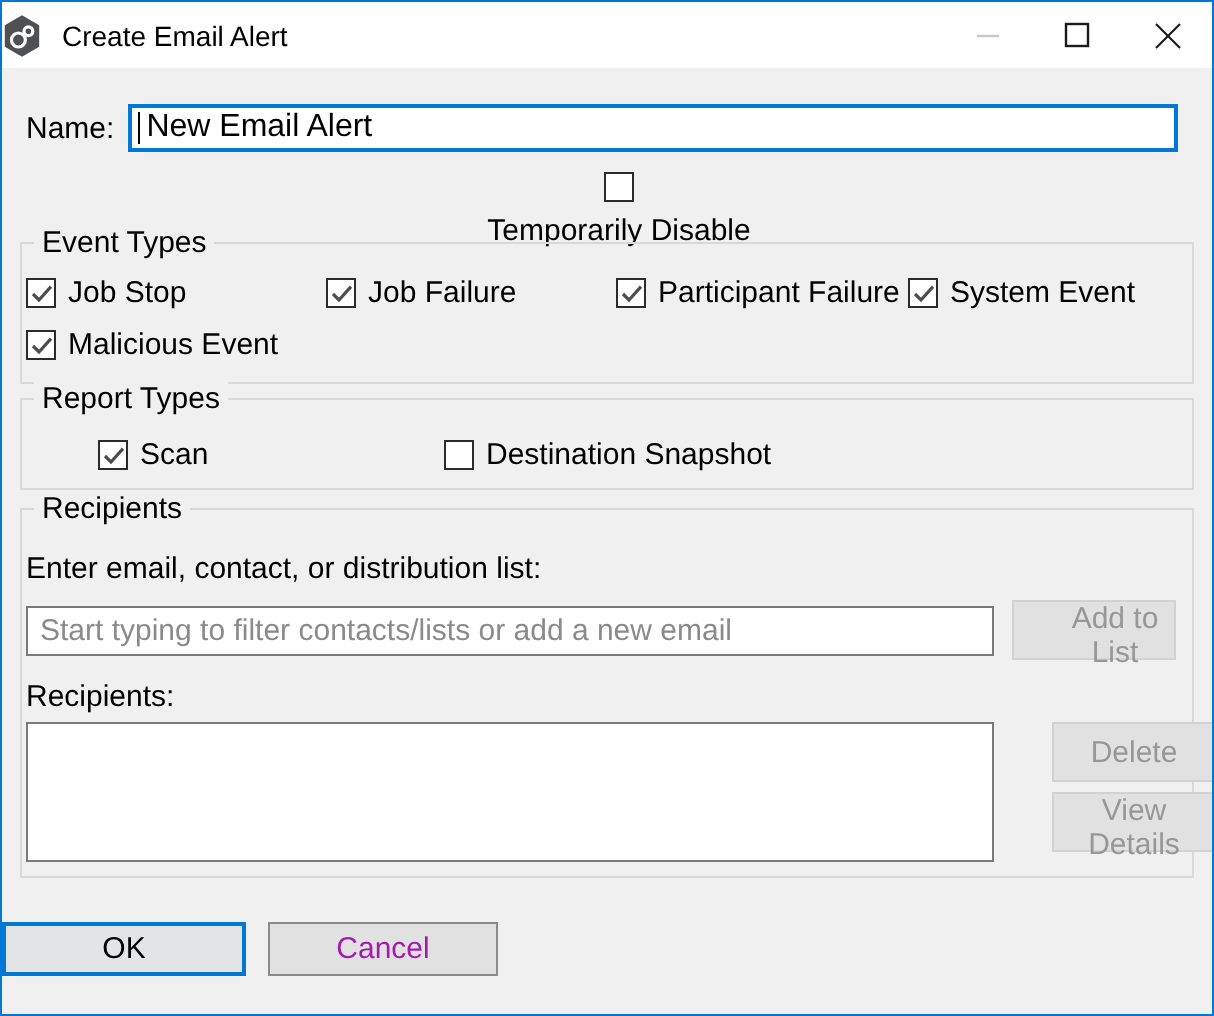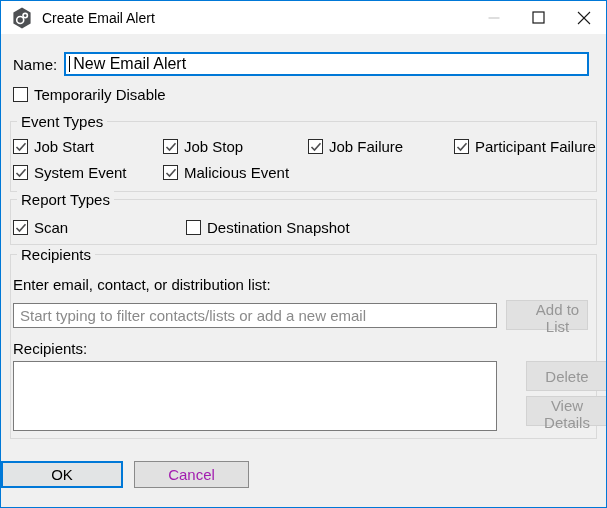--- a/index.html
+++ b/index.html
@@ -11,21 +11,20 @@
     background:#f0f0f0;
     border:1px solid #0078d7;
     position:relative;
     overflow:hidden;
   }
 
   
   .titlebar {
     height:33px; background:#ffffff;
     display:flex; align-items:center;
-    padding-left:11px;
   }
   .titlebar .app-icon { width:20px; height:22px; display:block; }
   .titlebar .title { margin-left:10px; font-size:14px; color:#000; }
   .titlebar .spacer { flex:1; }
   .win-btn {
     width:45px; height:33px;
     display:flex; align-items:center; justify-content:center;
     background:transparent; border:none; cursor:pointer;
   }
 
@@ -48,39 +47,39 @@
   
   .cb-item { display:flex; align-items:center; gap:6px; }
   .cb {
     width:15px; height:15px; flex:0 0 15px;
     background:#fff; border:1px solid #2b2b2b;
     display:inline-flex; align-items:center; justify-content:center;
   }
   .cb svg { display:none; }
   .cb.on svg { display:block; }
 
-  .disable-row { margin-top:10px; padding-left:12px; height:16px; }
+  .disable-row { margin-top:10px; padding-left:12px; height:16px;flex-direction:column; }
 
   
   .group {
     position:relative;
     margin:0 9px;
     border:1px solid #d9d9d9;
   }
   .group-legend {
     position:absolute; top:-9px; left:6px;
     background:#f0f0f0; padding:0 4px;
     line-height:18px;
   }
   .group-events { margin-top:19px; height:71px; }
   .group-events .grid {
     display:grid; grid-template-columns:150px 145px 146px auto;
     row-gap:9px; padding:16px 0 0 2px;
   }
-  .group-reports { margin-top:7px; height:46px; }
+  .group-reports { margin-top:7px; height:46px;padding-left:36px; }
   .group-reports .grid {
     display:grid; grid-template-columns:173px auto;
     padding:19px 0 0 2px;
   }
 
   
   .group-recipients { margin-top:9px; height:185px; padding:21px 8px 0 2px; }
   .enter-label { display:block; }
   .filter-row { display:flex; margin-top:7px; align-items:center; }
   .filter-input {
@@ -170,28 +169,20 @@
 
   <div class="group group-events">
     <span class="group-legend">Event Types</span>
     <div class="grid">
       <div class="cb-item">
         <span class="cb on">
             <svg width="12" height="10" viewBox="0 0 12 10">
               <polyline points="1.5,5 4.5,8 10.5,1.3" fill="none" stroke="#4d4d4f" stroke-width="1.6"></polyline>
             </svg>
           </span>
-        <span>Job Start</span>
-      </div>
-      <div class="cb-item">
-        <span class="cb on">
-            <svg width="12" height="10" viewBox="0 0 12 10">
-              <polyline points="1.5,5 4.5,8 10.5,1.3" fill="none" stroke="#4d4d4f" stroke-width="1.6"></polyline>
-            </svg>
-          </span>
         <span>Job Stop</span>
       </div>
       <div class="cb-item">
         <span class="cb on">
             <svg width="12" height="10" viewBox="0 0 12 10">
               <polyline points="1.5,5 4.5,8 10.5,1.3" fill="none" stroke="#4d4d4f" stroke-width="1.6"></polyline>
             </svg>
           </span>
         <span>Job Failure</span>
       </div>

